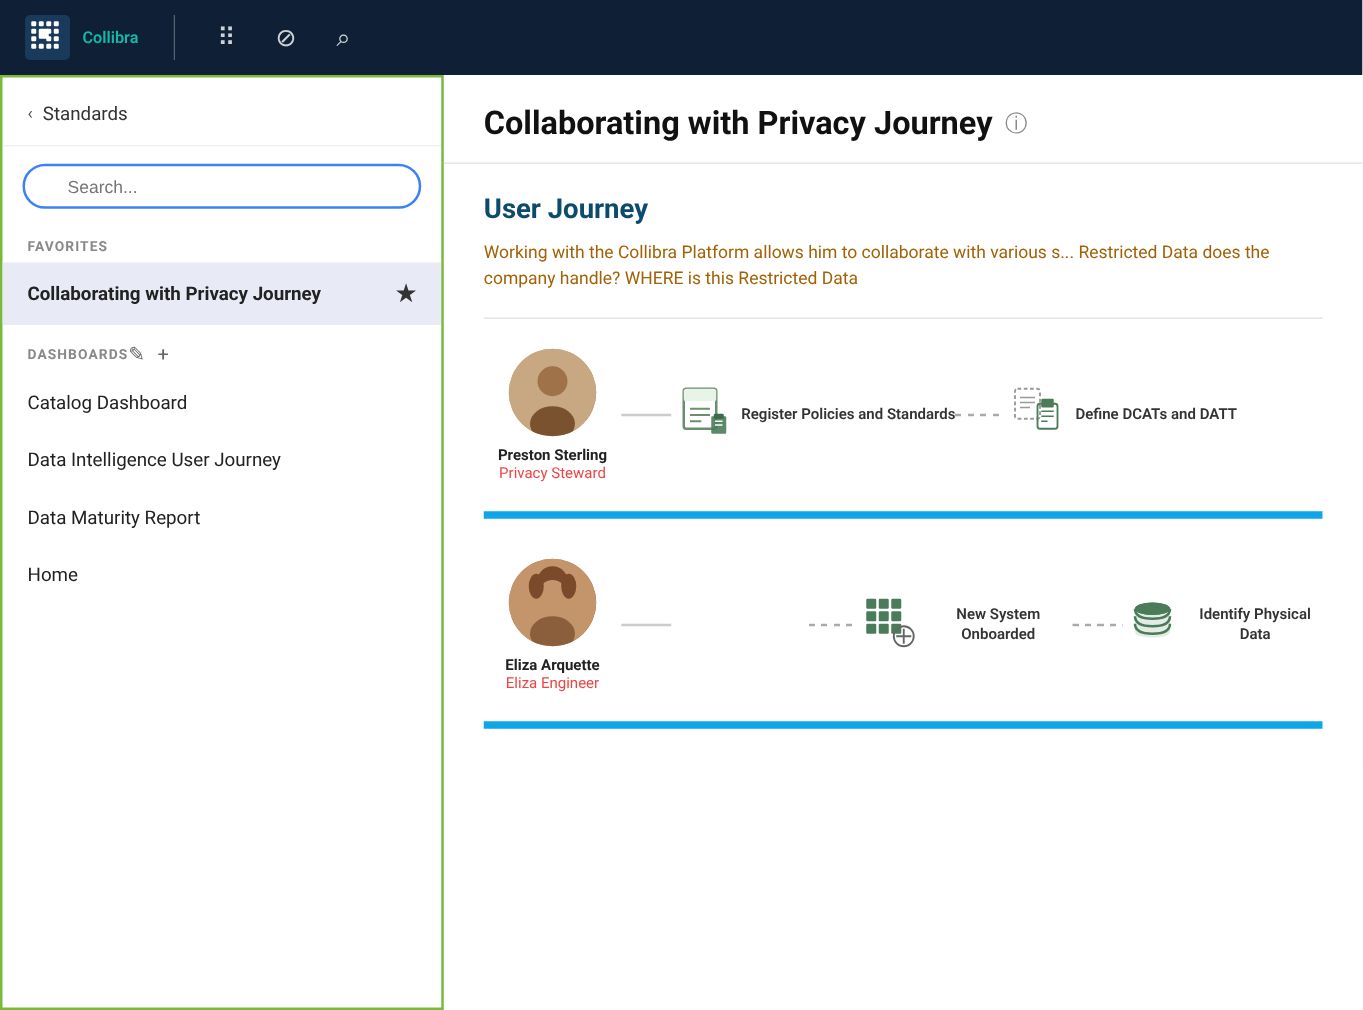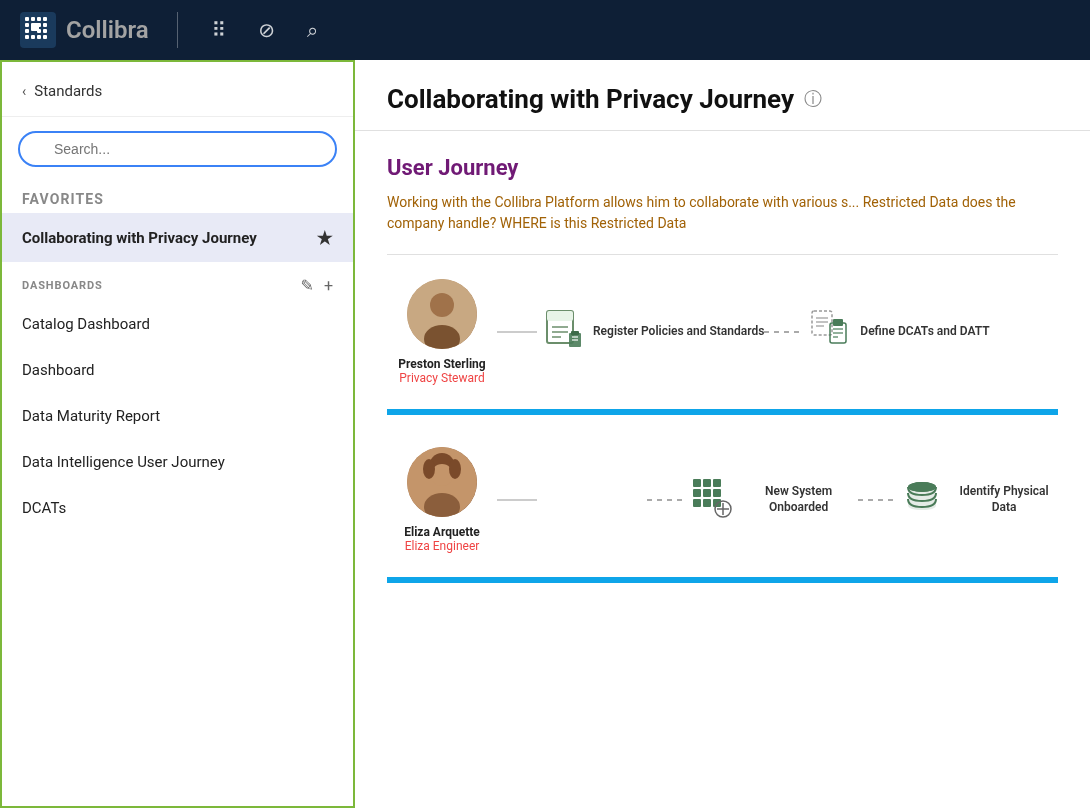--- a/index.html
+++ b/index.html
@@ -12,22 +12,22 @@
       display: flex;
       align-items: center;
       padding: 0 20px;
       gap: 20px;
       flex-shrink: 0;
     }
     .navbar-logo {
       display: flex;
       align-items: center;
       gap: 10px;
-      color: #a3a3a3;
-      font-size: 24px;
+      color: #14b8a6;
+      font-size: 13px;
       font-weight: 600;
     }
     .navbar-logo-icon {
       width: 36px;
       height: 36px;
     }
     .navbar-divider {
       width: 1px;
       height: 36px;
       background: rgba(255,255,255,0.3);
@@ -92,21 +92,21 @@
     .sidebar-search-wrapper .search-icon-inner {
       position: absolute;
       left: 10px;
       top: 50%;
       transform: translateY(-50%);
       color: #888;
       font-size: 14px;
     }
     .sidebar-section-label {
       padding: 10px 20px 6px 20px;
-      font-size: 14px;
+      font-size: 11px;
       font-weight: 700;
       color: #888;
       letter-spacing: 0.08em;
       text-transform: uppercase;
     }
     .sidebar-item {
       padding: 14px 20px;
       font-size: 15px;
       color: #222;
       cursor: pointer;
@@ -119,21 +119,20 @@
       font-weight: 700;
       border-left: none;
     }
     .sidebar-item .star-icon {
       color: #333;
       font-size: 18px;
     }
     .sidebar-section-header {
       display: flex;
       align-items: center;
-      justify-content: space-between;
       padding: 10px 20px 6px 20px;
       margin-top: 4px;
     }
     .sidebar-section-header .section-title {
       font-size: 11px;
       font-weight: 700;
       color: #888;
       letter-spacing: 0.08em;
       text-transform: uppercase;
     }
@@ -181,21 +180,21 @@
     }
 
     
     .journey-content {
       padding: 24px 32px;
       flex: 1;
     }
     .journey-content h2 {
       font-size: 22px;
       font-weight: 700;
-      color: #701a75;
+      color: #0c4a6e;
       margin-bottom: 12px;
     }
     .journey-description {
       font-size: 14px;
       color: #a16207;
       line-height: 1.5;
       margin-bottom: 24px;
       border-bottom: 1px solid #e0e0e0;
       padding-bottom: 20px;
     }
@@ -355,30 +354,27 @@
       <div class="section-actions">
         <span>✎</span>
         <span>+</span>
       </div>
     </div>
 
     <div class="sidebar-item">
       <span>Catalog Dashboard</span>
     </div>
     <div class="sidebar-item">
-      <span>Dashboard</span>
+      <span>Data Intelligence User Journey</span>
     </div>
     <div class="sidebar-item">
       <span>Data Maturity Report</span>
     </div>
     <div class="sidebar-item">
-      <span>Data Intelligence User Journey</span>
-    </div>
-    <div class="sidebar-item">
-      <span>DCATs</span>
+      <span>Home</span>
     </div>
   </aside>
 
   <main class="right-panel">
     <div class="page-header">
       <h1>Collaborating with Privacy Journey</h1>
       <span class="info-icon">ⓘ</span>
     </div>
 
     <div class="journey-content">

